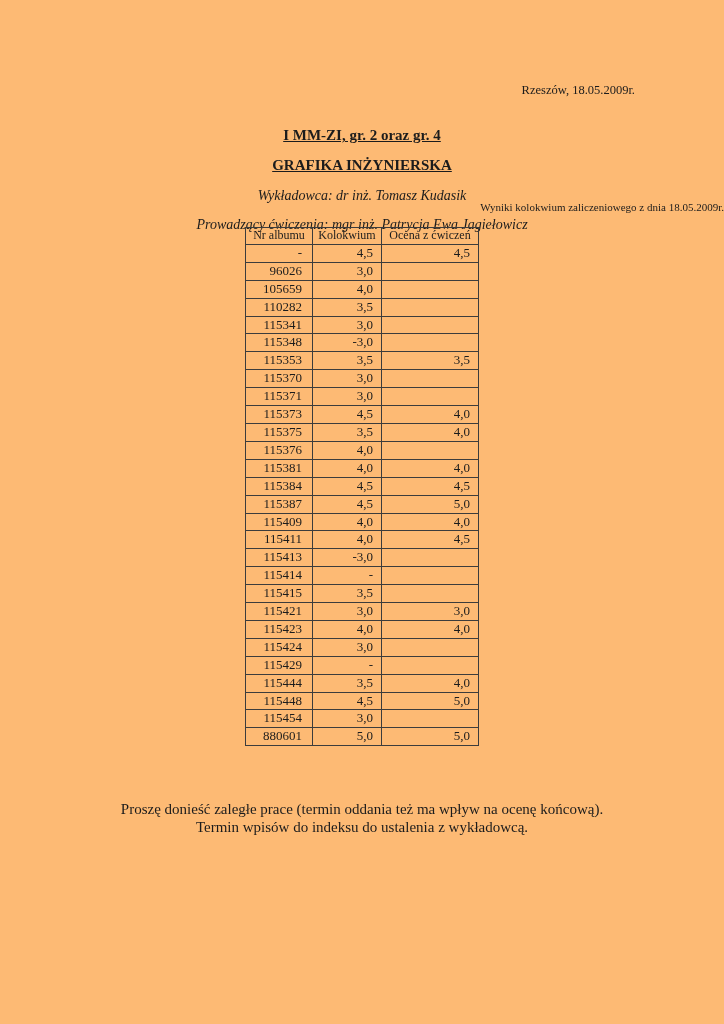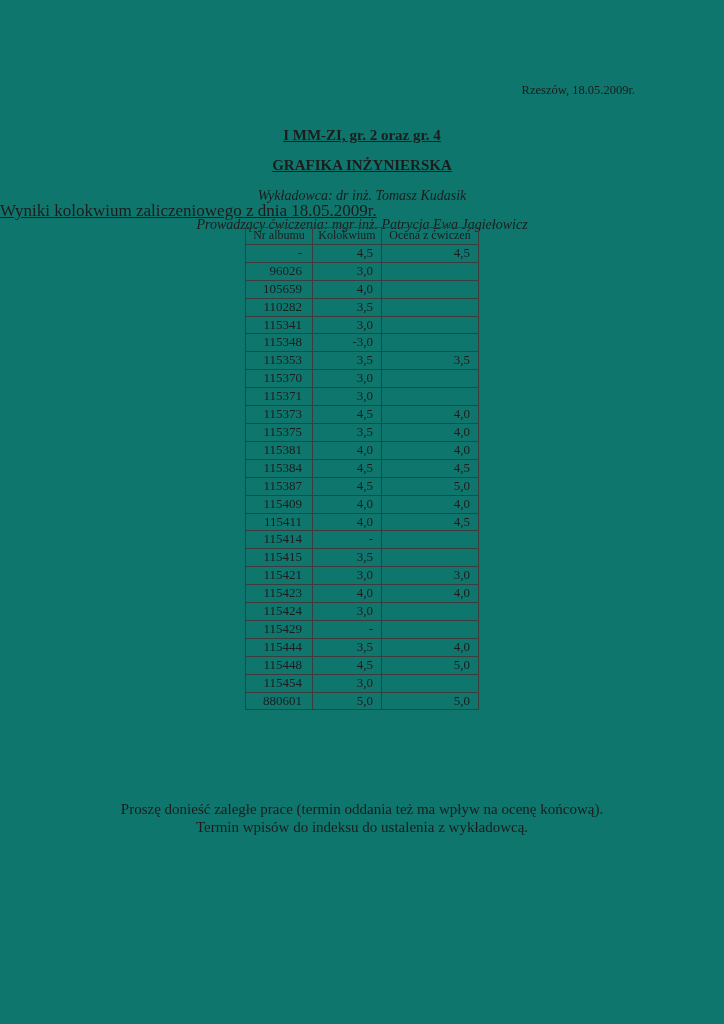--- a/index.html
+++ b/index.html
@@ -4,21 +4,21 @@
 <style>
   html, body {
     margin: 0;
     padding: 0;
     background: #ffffff;
   }
   .page {
     position: relative;
     width: 724px;
     height: 1024px;
-    background: #0f766e;
+    background: #fdba74;
     color: #1c1c1c;
     font-family: "Liberation Serif", "DejaVu Serif", serif;
     overflow: hidden;
   }
   .date-line {
     position: absolute;
     top: 83px;
     right: 89px;
     font-size: 12.5px;
     white-space: nowrap;
@@ -41,23 +41,22 @@
     font-size: 14px;
     font-style: italic;
     line-height: 17px;
     margin: 12px;
   }
   .results-caption {
     position: absolute;
     top: 201px;
     left: 0;
     width: 100%;
-    text-align: left;
-    font-size: 17px;
-    text-decoration: underline;
+    text-align: right;
+    font-size: 11px;
   }
   table.results {
     position: absolute;
     top: 227px;
     left: 50%;
     transform: translateX(-50%);
     border-collapse: collapse;
     table-layout: fixed;
     width: 233px;
     font-size: 13px;
@@ -177,20 +176,25 @@
           <td>115373</td>
           <td>4,5</td>
           <td>4,0</td>
         </tr>
         <tr>
           <td>115375</td>
           <td>3,5</td>
           <td>4,0</td>
         </tr>
         <tr>
+          <td>115376</td>
+          <td>4,0</td>
+          <td></td>
+        </tr>
+        <tr>
           <td>115381</td>
           <td>4,0</td>
           <td>4,0</td>
         </tr>
         <tr>
           <td>115384</td>
           <td>4,5</td>
           <td>4,5</td>
         </tr>
         <tr>
@@ -200,20 +204,25 @@
         </tr>
         <tr>
           <td>115409</td>
           <td>4,0</td>
           <td>4,0</td>
         </tr>
         <tr>
           <td>115411</td>
           <td>4,0</td>
           <td>4,5</td>
+        </tr>
+        <tr>
+          <td>115413</td>
+          <td>-3,0</td>
+          <td></td>
         </tr>
         <tr>
           <td>115414</td>
           <td>-</td>
           <td></td>
         </tr>
         <tr>
           <td>115415</td>
           <td>3,5</td>
           <td></td>

